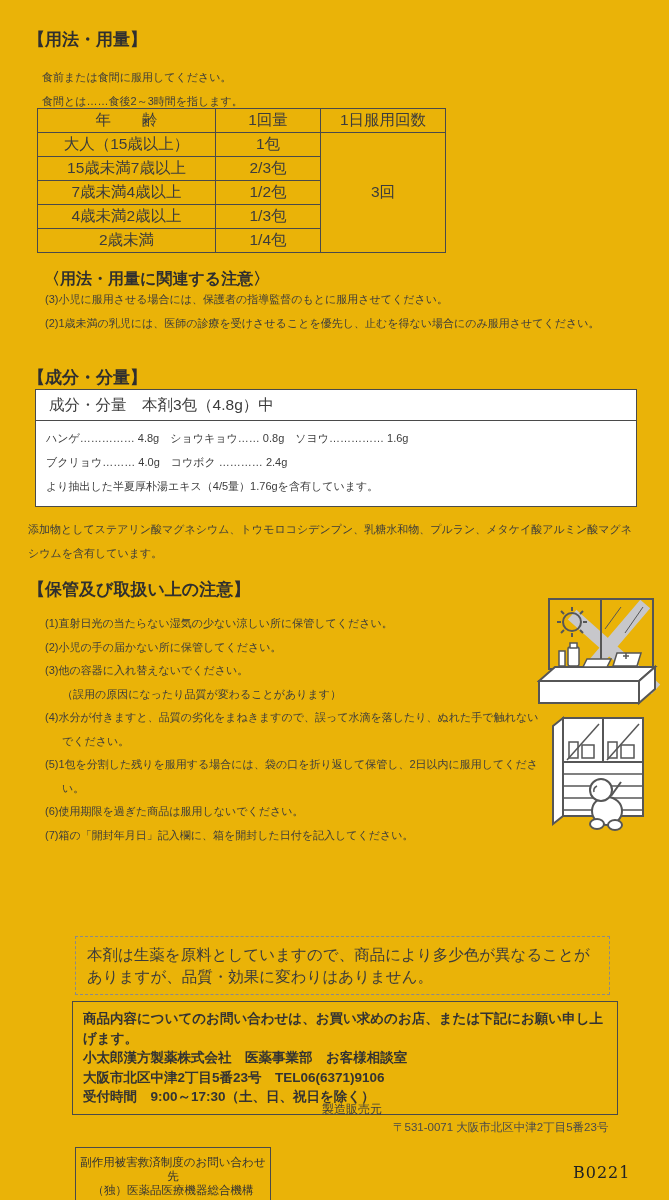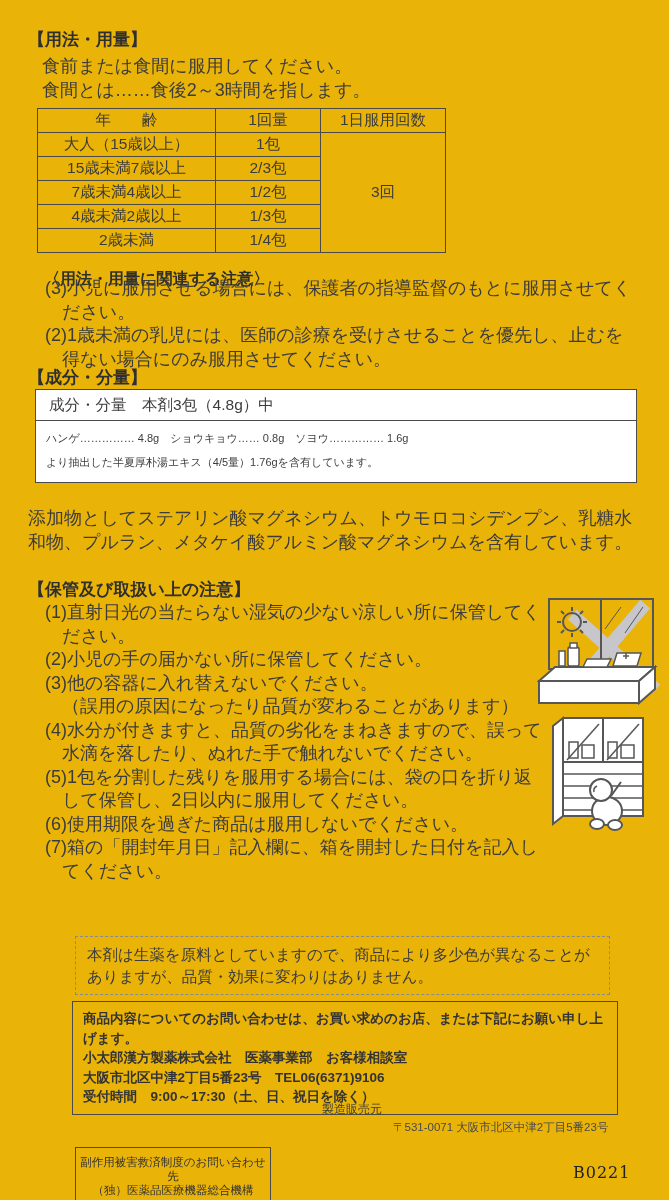--- a/index.html
+++ b/index.html
@@ -1,21 +1,21 @@
 <!DOCTYPE html>
 <html><head>
 <meta charset="utf-8">
 <style>
   html,body{margin:0;padding:0;background:#fff;}
   .page{position:relative;width:669px;height:1200px;background:#eab308;overflow:hidden;
         color:#3c3c3c;font-family:"Liberation Sans","DejaVu Sans",sans-serif;}
   .abs{position:absolute;}
   .sec-title{position:absolute;left:28px;font-size:17px;font-weight:bold;color:#2f2f2f;margin:0;}
   .sub-title{position:absolute;left:28px;font-size:16px;font-weight:bold;color:#2f2f2f;margin:16px;}
-  .t155{font-size:18px;line-height:23.5px;}
+  .t155{font-size:11px;line-height:23.5px;margin-top:11px;}
   .hang{padding-left:17px;text-indent:-17px;}
   .subnote{margin-left:17px;}
   
   .dose-table{position:absolute;left:37px;top:108px;border-collapse:collapse;table-layout:fixed;border-radius:10px;}
   .dose-table th,.dose-table td{border:1.5px solid #4a4a4a;text-align:center;vertical-align:middle;
       font-size:15.5px;font-weight:normal;height:23px;padding:0 2px;color:#3c3c3c;}
   
   .ing-box{position:absolute;left:35px;top:389px;width:600px;border:1.5px solid #4a4a4a;background:#fff;}
   .ing-head{padding:5px 10px 4px 13px;font-size:15.5px;border-bottom:1.5px solid #4a4a4a;}
   .ing-body{padding:5px 8px 8px 10px;}
@@ -81,20 +81,21 @@
   <div class="abs t155" style="left:45px;top:277px;width:588px;">
     <div class="hang">(3)小児に服用させる場合には、保護者の指導監督のもとに服用させてください。</div>
     <div class="hang">(2)1歳未満の乳児には、医師の診療を受けさせることを優先し、止むを得ない場合にのみ服用させてください。</div>
   </div>
 
   <h2 class="sec-title" style="top:366px;">【成分・分量】</h2>
   <div class="ing-box">
     <div class="ing-head">成分・分量　本剤3包（4.8g）中</div>
     <div class="ing-body">
       <div>ハンゲ…………… 4.8g　ショウキョウ…… 0.8g　ソヨウ…………… 1.6g</div>
+      <div>ブクリョウ……… 4.0g　コウボク ………… 2.4g</div>
       <div>より抽出した半夏厚朴湯エキス（4/5量）1.76gを含有しています。</div>
     </div>
   </div>
   <div class="abs t155" style="left:28px;top:506px;width:614px;line-height:24px;">添加物としてステアリン酸マグネシウム、トウモロコシデンプン、乳糖水和物、プルラン、メタケイ酸アルミン酸マグネシウムを含有しています。</div>
 
   <h2 class="sec-title" style="top:578px;">【保管及び取扱い上の注意】</h2>
   <div class="abs t155" style="left:45px;top:601px;width:500px;">
     <div class="hang">(1)直射日光の当たらない湿気の少ない涼しい所に保管してください。</div>
     <div class="hang">(2)小児の手の届かない所に保管してください。</div>
     <div class="hang">(3)他の容器に入れ替えないでください。</div>

